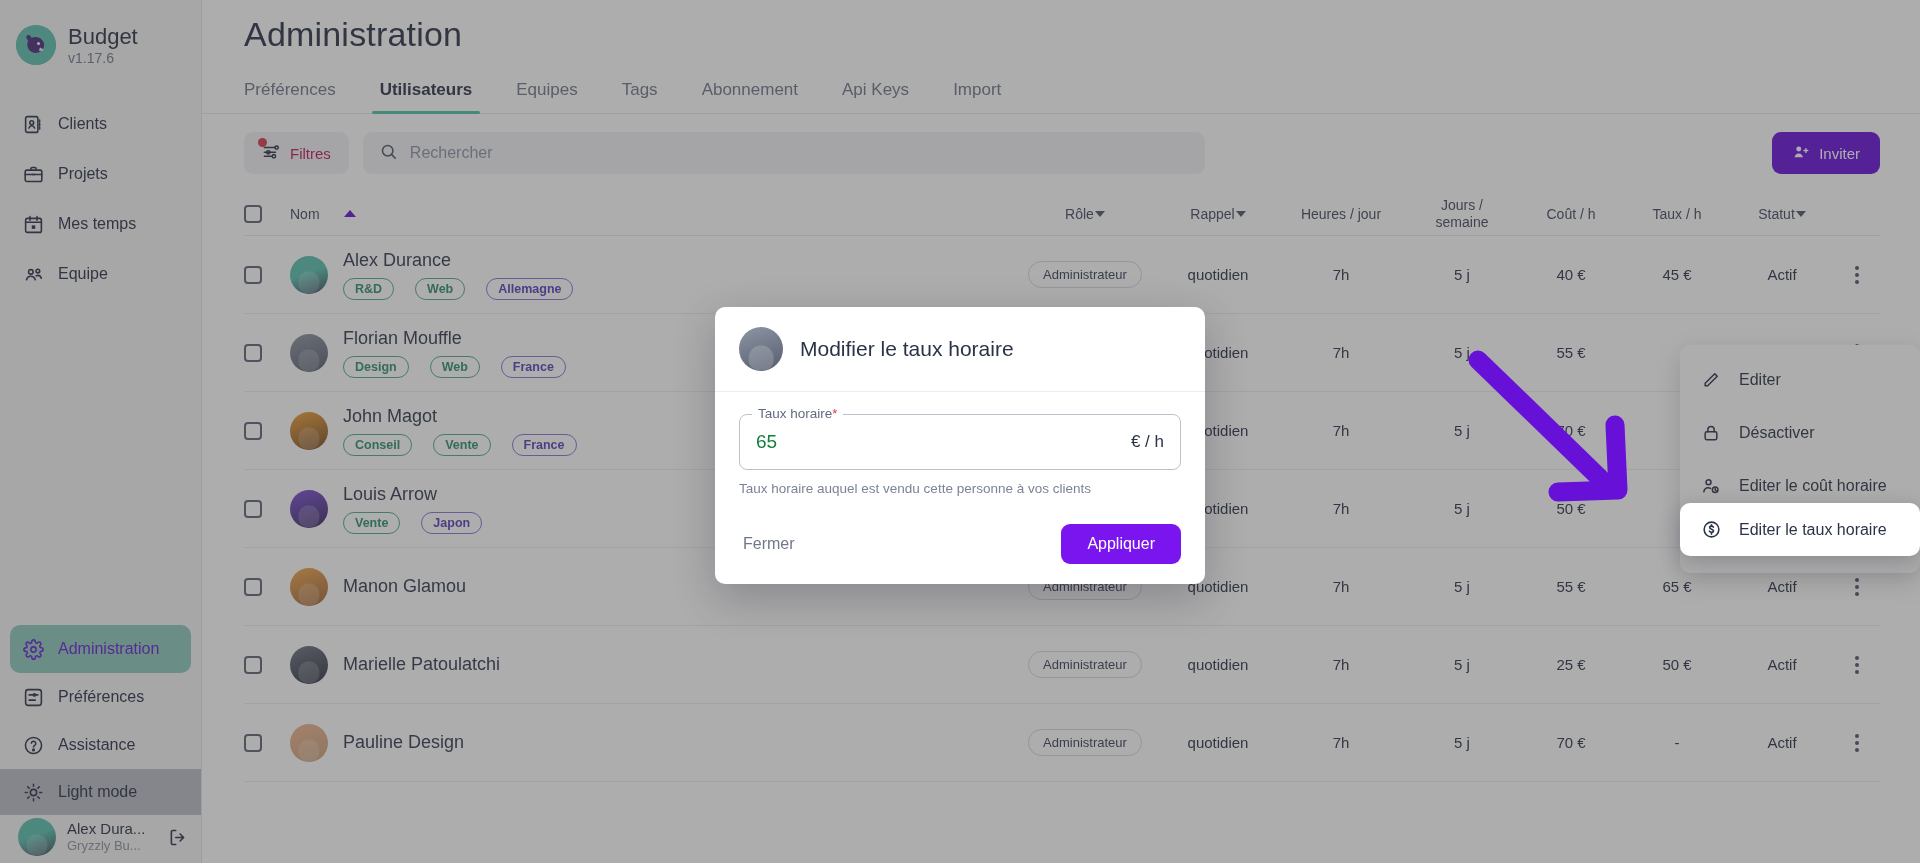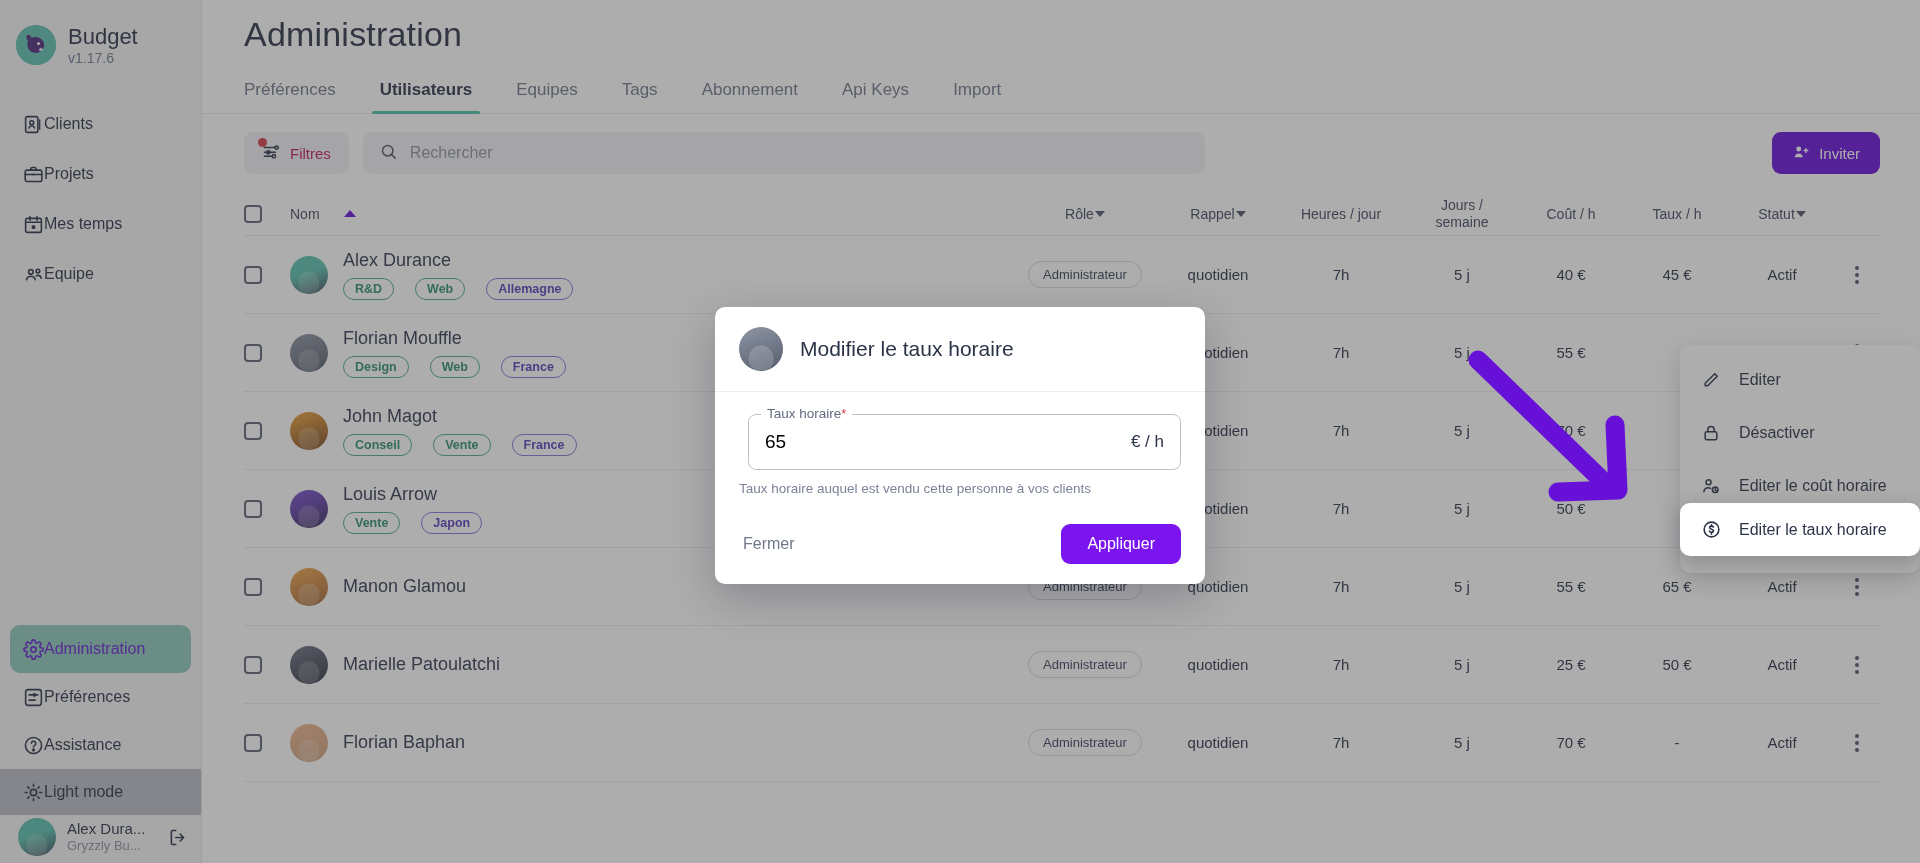--- a/index.html
+++ b/index.html
@@ -29,21 +29,21 @@
   .brand-logo {
     width: 40px; height: 40px; border-radius: 50%;
     background: #5cbfae; position: relative; overflow: hidden; flex: 0 0 40px;
   }
   .brand-text { display: flex; flex-direction: column; line-height: 1.15; }
   .brand-name { font-size: 22px; color: #2b3347; font-weight: 400; }
   .brand-version { font-size: 14px; color: #707a8f; }
 
   .nav-main { margin-top: 28px; display: flex; flex-direction: column; gap: 2px; padding: 0 10px; }
   .nav-item {
-    display: flex; align-items: center; 
+    display: flex; align-items: center; gap: 14px;
     height: 48px; padding: 0 12px; border-radius: 10px;
     color: #2b3347; font-size: 16px; cursor: pointer;
   }
   .nav-item .ico { width: 22px; height: 22px; flex: 0 0 22px; display: flex; align-items: center; justify-content: center; }
   .nav-item .ico svg { width: 21px; height: 21px; }
 
   .nav-bottom { margin-top: auto; display: flex; flex-direction: column; padding: 0 10px 0 10px; }
   .nav-item.active { background: #8cc9bb; color: #6b1fd6; }
   .nav-item.active .ico svg { stroke: #6b1fd6; }
   .nav-item.lightmode { background: #b9bcc6; border-radius: 0; margin: 0 -10px; padding-left: 22px; height: 46px; }
@@ -179,29 +179,29 @@
     position: absolute; left: 715px; top: 307px; width: 490px;
     background: #ffffff; border-radius: 10px; z-index: 70;
     box-shadow: 0 14px 44px rgba(20,20,40,.24);
   }
   .modal-head { display: flex; align-items: center; gap: 17px; padding: 20px 24px; border-bottom: 1px solid #ececf1; }
   .modal-ava { width: 44px; height: 44px; border-radius: 50%; overflow: hidden; position: relative; flex: 0 0 44px; }
   .modal-title { font-size: 21px; color: #2b3347; }
   .modal-body { padding: 22px 24px 6px 24px; }
   .field {
     position: relative; border: 1px solid #bcc1cc; border-radius: 8px;
-    height: 56px; display: flex; align-items: center; padding: 0 16px; margin-left: 9px;
+    height: 56px; display: flex; align-items: center; padding: 0 16px;
   }
   .field-label {
     position: absolute; top: -9px; left: 12px; background: #fff; padding: 0 6px;
     font-size: 13.5px; color: #626b7e;
   }
   .field-label .req { color: #d43d4b; font-size: 13px; }
   .field-value {
-    border: 0; outline: none; font-size: 19px; color: #000000; width: 100%;
+    border: 0; outline: none; font-size: 19px; color: #15803d; width: 100%;
     background: transparent; font-family: "Liberation Sans", sans-serif;
   }
   .field-suffix { font-size: 17px; color: #2b3347; white-space: nowrap; margin-left: 10px; }
   .field-help { font-size: 13.5px; color: #7b8396; margin-top: 11px; }
   .modal-foot { display: flex; align-items: center; padding: 22px 24px 20px 24px; }
   .btn-close {
     background: transparent; border: 0; font-size: 16px; color: #6f7789; cursor: pointer;
     font-family: "Liberation Sans", sans-serif; padding: 8px 4px;
   }
   .btn-apply {
@@ -624,21 +624,21 @@
               </span>
        </div>
           </div>
           <div class="trow">
             <div class="c-check">
          <span class="chk"></span>
        </div>
        <div class="c-name">
          <span class="avatar face f7"></span>
          <span class="person">
-           <span class="pname">Florian Baphan</span>
+           <span class="pname">Pauline Design</span>
 
          </span>
        </div>
        <div class="c-role">
          <span class="role-pill">Administrateur</span>
        </div>
        <div class="c-rap cellv">quotidien</div>
        <div class="c-heur cellv">7h</div>
        <div class="c-jours cellv">5 j</div>
        <div class="c-cout cellv">70 €</div>

